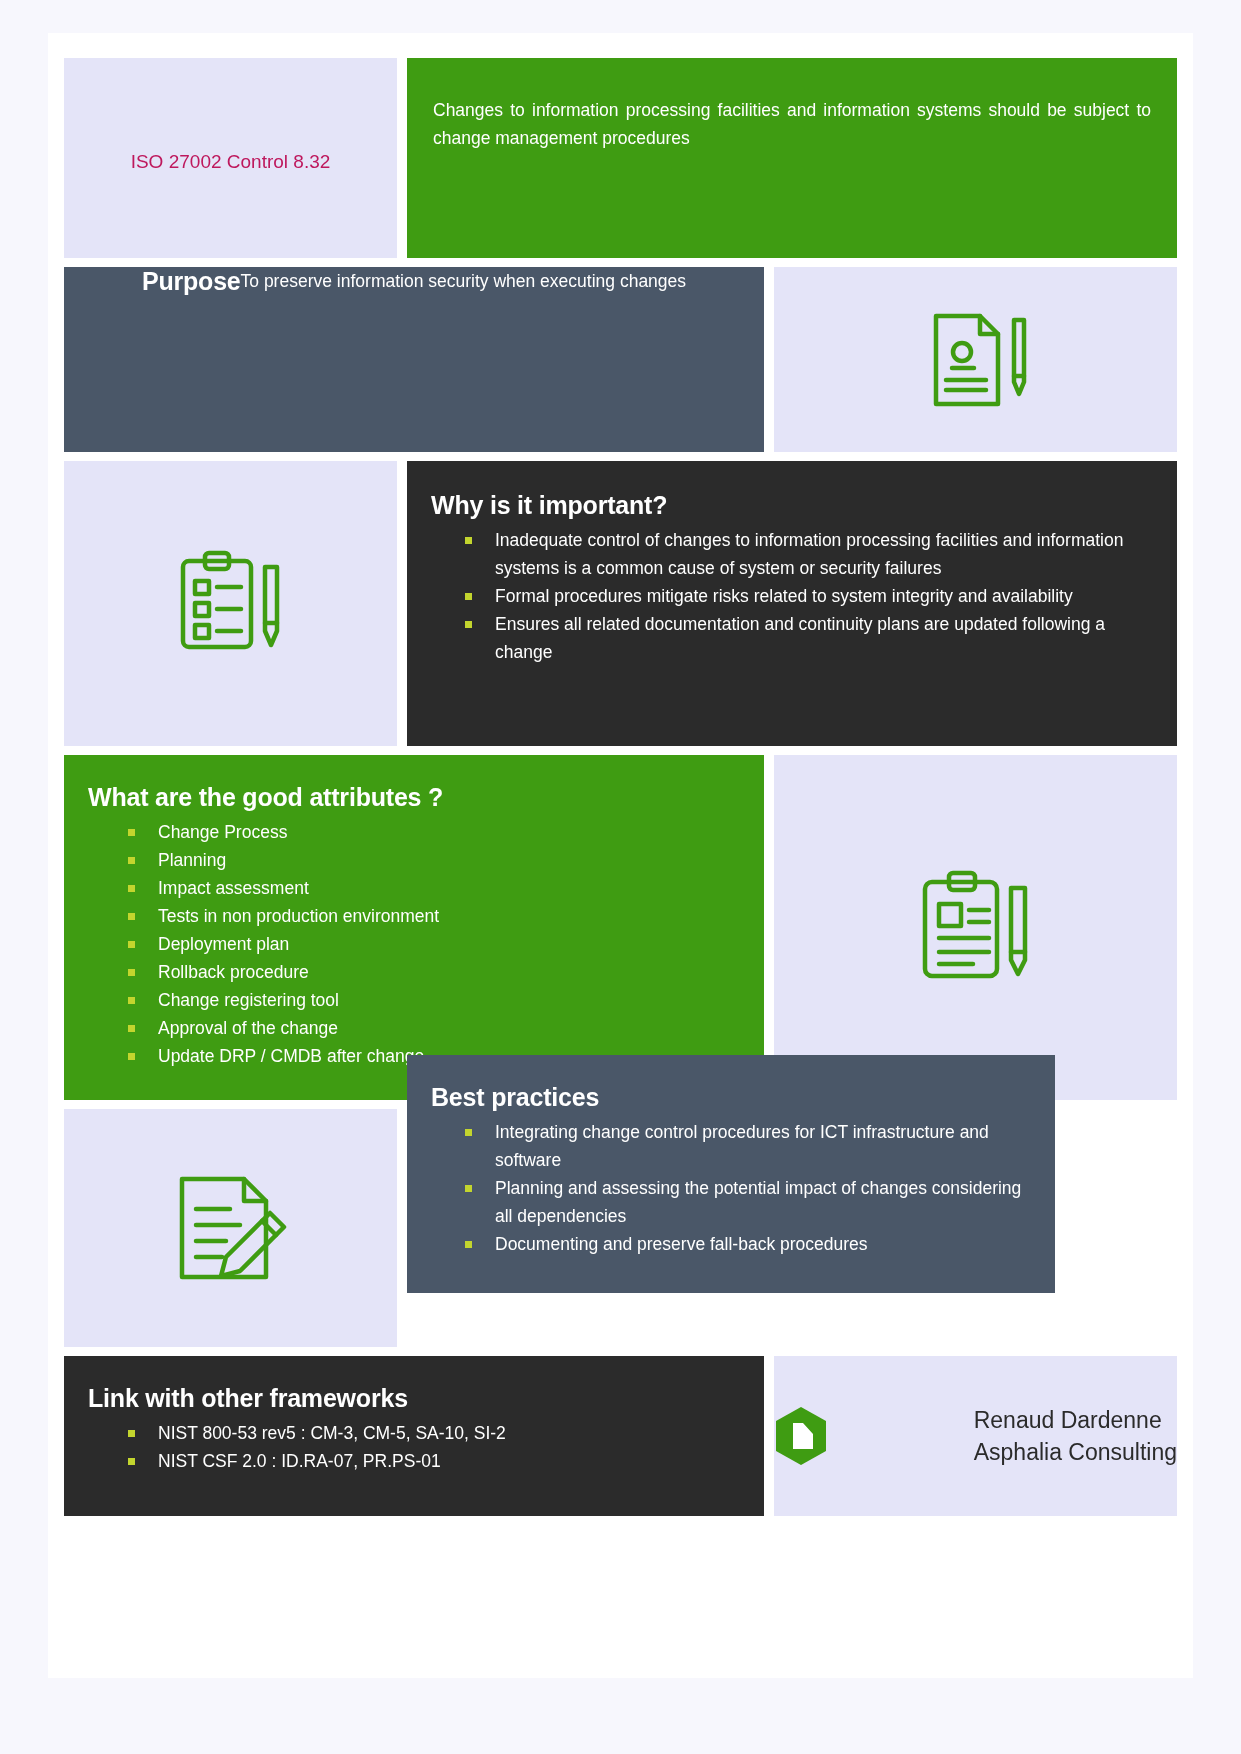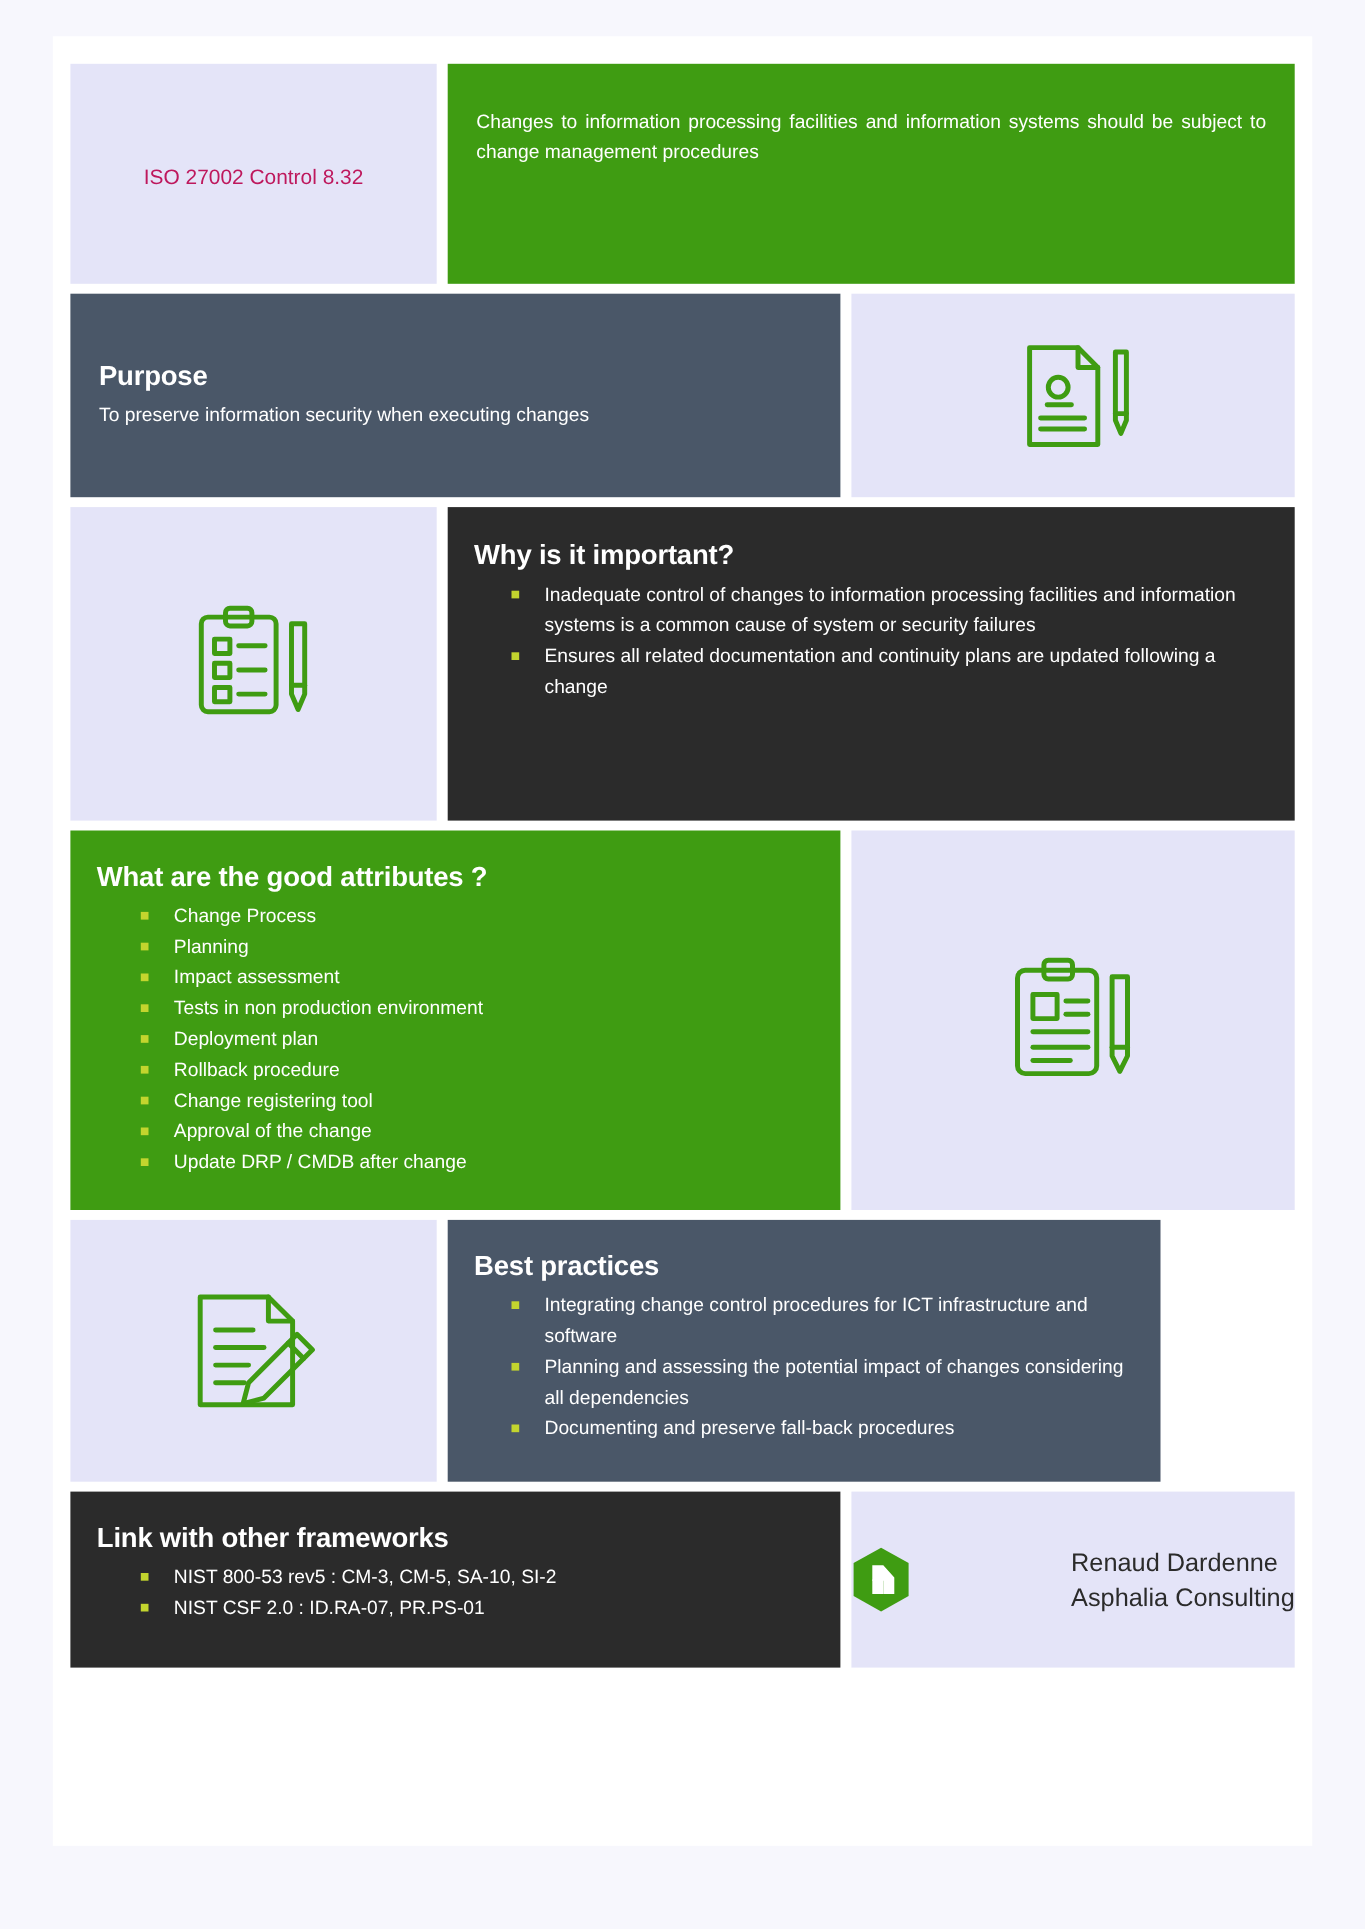--- a/index.html
+++ b/index.html
@@ -133,21 +133,21 @@
     <div class="grid">
 
       <div class="block lav" style="left:0px; top:0px; width:333px; height:200px; display:flex; flex-direction:column; justify-content:center; padding:0 22px;">
         <div class="subtitle">ISO 27002 Control 8.32</div>
       </div>
 
       <div class="block green" style="left:343px; top:0px; width:770px; height:200px; padding:38px 26px 0 26px;">
         <p class="p-white">Changes to information processing facilities and information systems should be subject to change management procedures</p>
       </div>
 
-      <div class="block slate" style="left:0px; top:209px; width:700px; height:185px; display:flex; flex-direction:column; justify-content:center; padding:0 26px;">
+      <div class="block slate" style="left:0px; top:209px; width:700px; height:185px; display:flex; justify-content:center; padding:0 26px;">
         <div class="h-white">Purpose</div>
         <p class="p-white" style="text-align:left;">To preserve information security when executing changes</p>
       </div>
 
       <div class="block lav" style="left:710px; top:209px; width:403px; height:185px;">
         <div class="icon-wrap">
           <svg width="108" height="100" viewBox="0 0 108 100" fill="none" stroke="#3f9c12" stroke-width="4.5" stroke-linecap="round" stroke-linejoin="round">
             <path d="M14 6 h44 l18 18 v70 h-62 z"></path>
             <path d="M58 6 v18 h18"></path>
             <circle cx="40" cy="42" r="9"></circle>
@@ -174,20 +174,21 @@
             <path d="M94 18 h12 v64 l-6 14 -6 -14 z"></path>
             <path d="M94 74 h12"></path>
           </svg>
         </div>
       </div>
 
       <div class="block dark" style="left:343px; top:403px; width:770px; height:285px; padding:30px 24px 0 24px;">
         <div class="h-white">Why is it important?</div>
         <ul class="bullets">
           <li>Inadequate control of changes to information processing facilities and information systems is a common cause of system or security failures</li>
+          <li>Formal procedures mitigate risks related to system integrity and availability</li>
           <li>Ensures all related documentation and continuity plans  are updated following a change</li>
         </ul>
       </div>
 
       <div class="block green" style="left:0px; top:697px; width:700px; height:345px; padding:28px 9px 0 24px;">
         <div class="h-white">What are the good attributes ?</div>
         <ul class="bullets tight" style="padding-left:36px;">
           <li>Change Process</li>
           <li>Planning</li>
           <li>Impact assessment</li>
@@ -225,21 +226,21 @@
             <path d="M30 40 h34"></path>
             <path d="M30 56 h44"></path>
             <path d="M30 72 h30"></path>
             <path d="M30 88 h26"></path>
             <path d="M104 44 l14 14 -44 44 -19 5 5 -19 z"></path>
             <path d="M96 52 l14 14"></path>
           </svg>
         </div>
       </div>
 
-      <div class="block slate" style="left:343px; top:1051px; width:648px; height:238px; padding:28px 24px 0 24px;">
+      <div class="block slate" style="left:343px; top:997px; width:648px; height:238px; padding:28px 24px 0 24px;">
         <div class="h-white">Best practices</div>
         <ul class="bullets">
           <li>Integrating change control procedures for ICT infrastructure and software</li>
           <li>Planning and assessing the potential impact of changes considering all dependencies</li>
           <li>Documenting and preserve fall-back procedures</li>
         </ul>
       </div>
 
       <div class="block dark" style="left:0px; top:1298px; width:700px; height:160px; padding:28px 24px 0 24px;">
         <div class="h-white">Link with other frameworks</div>

